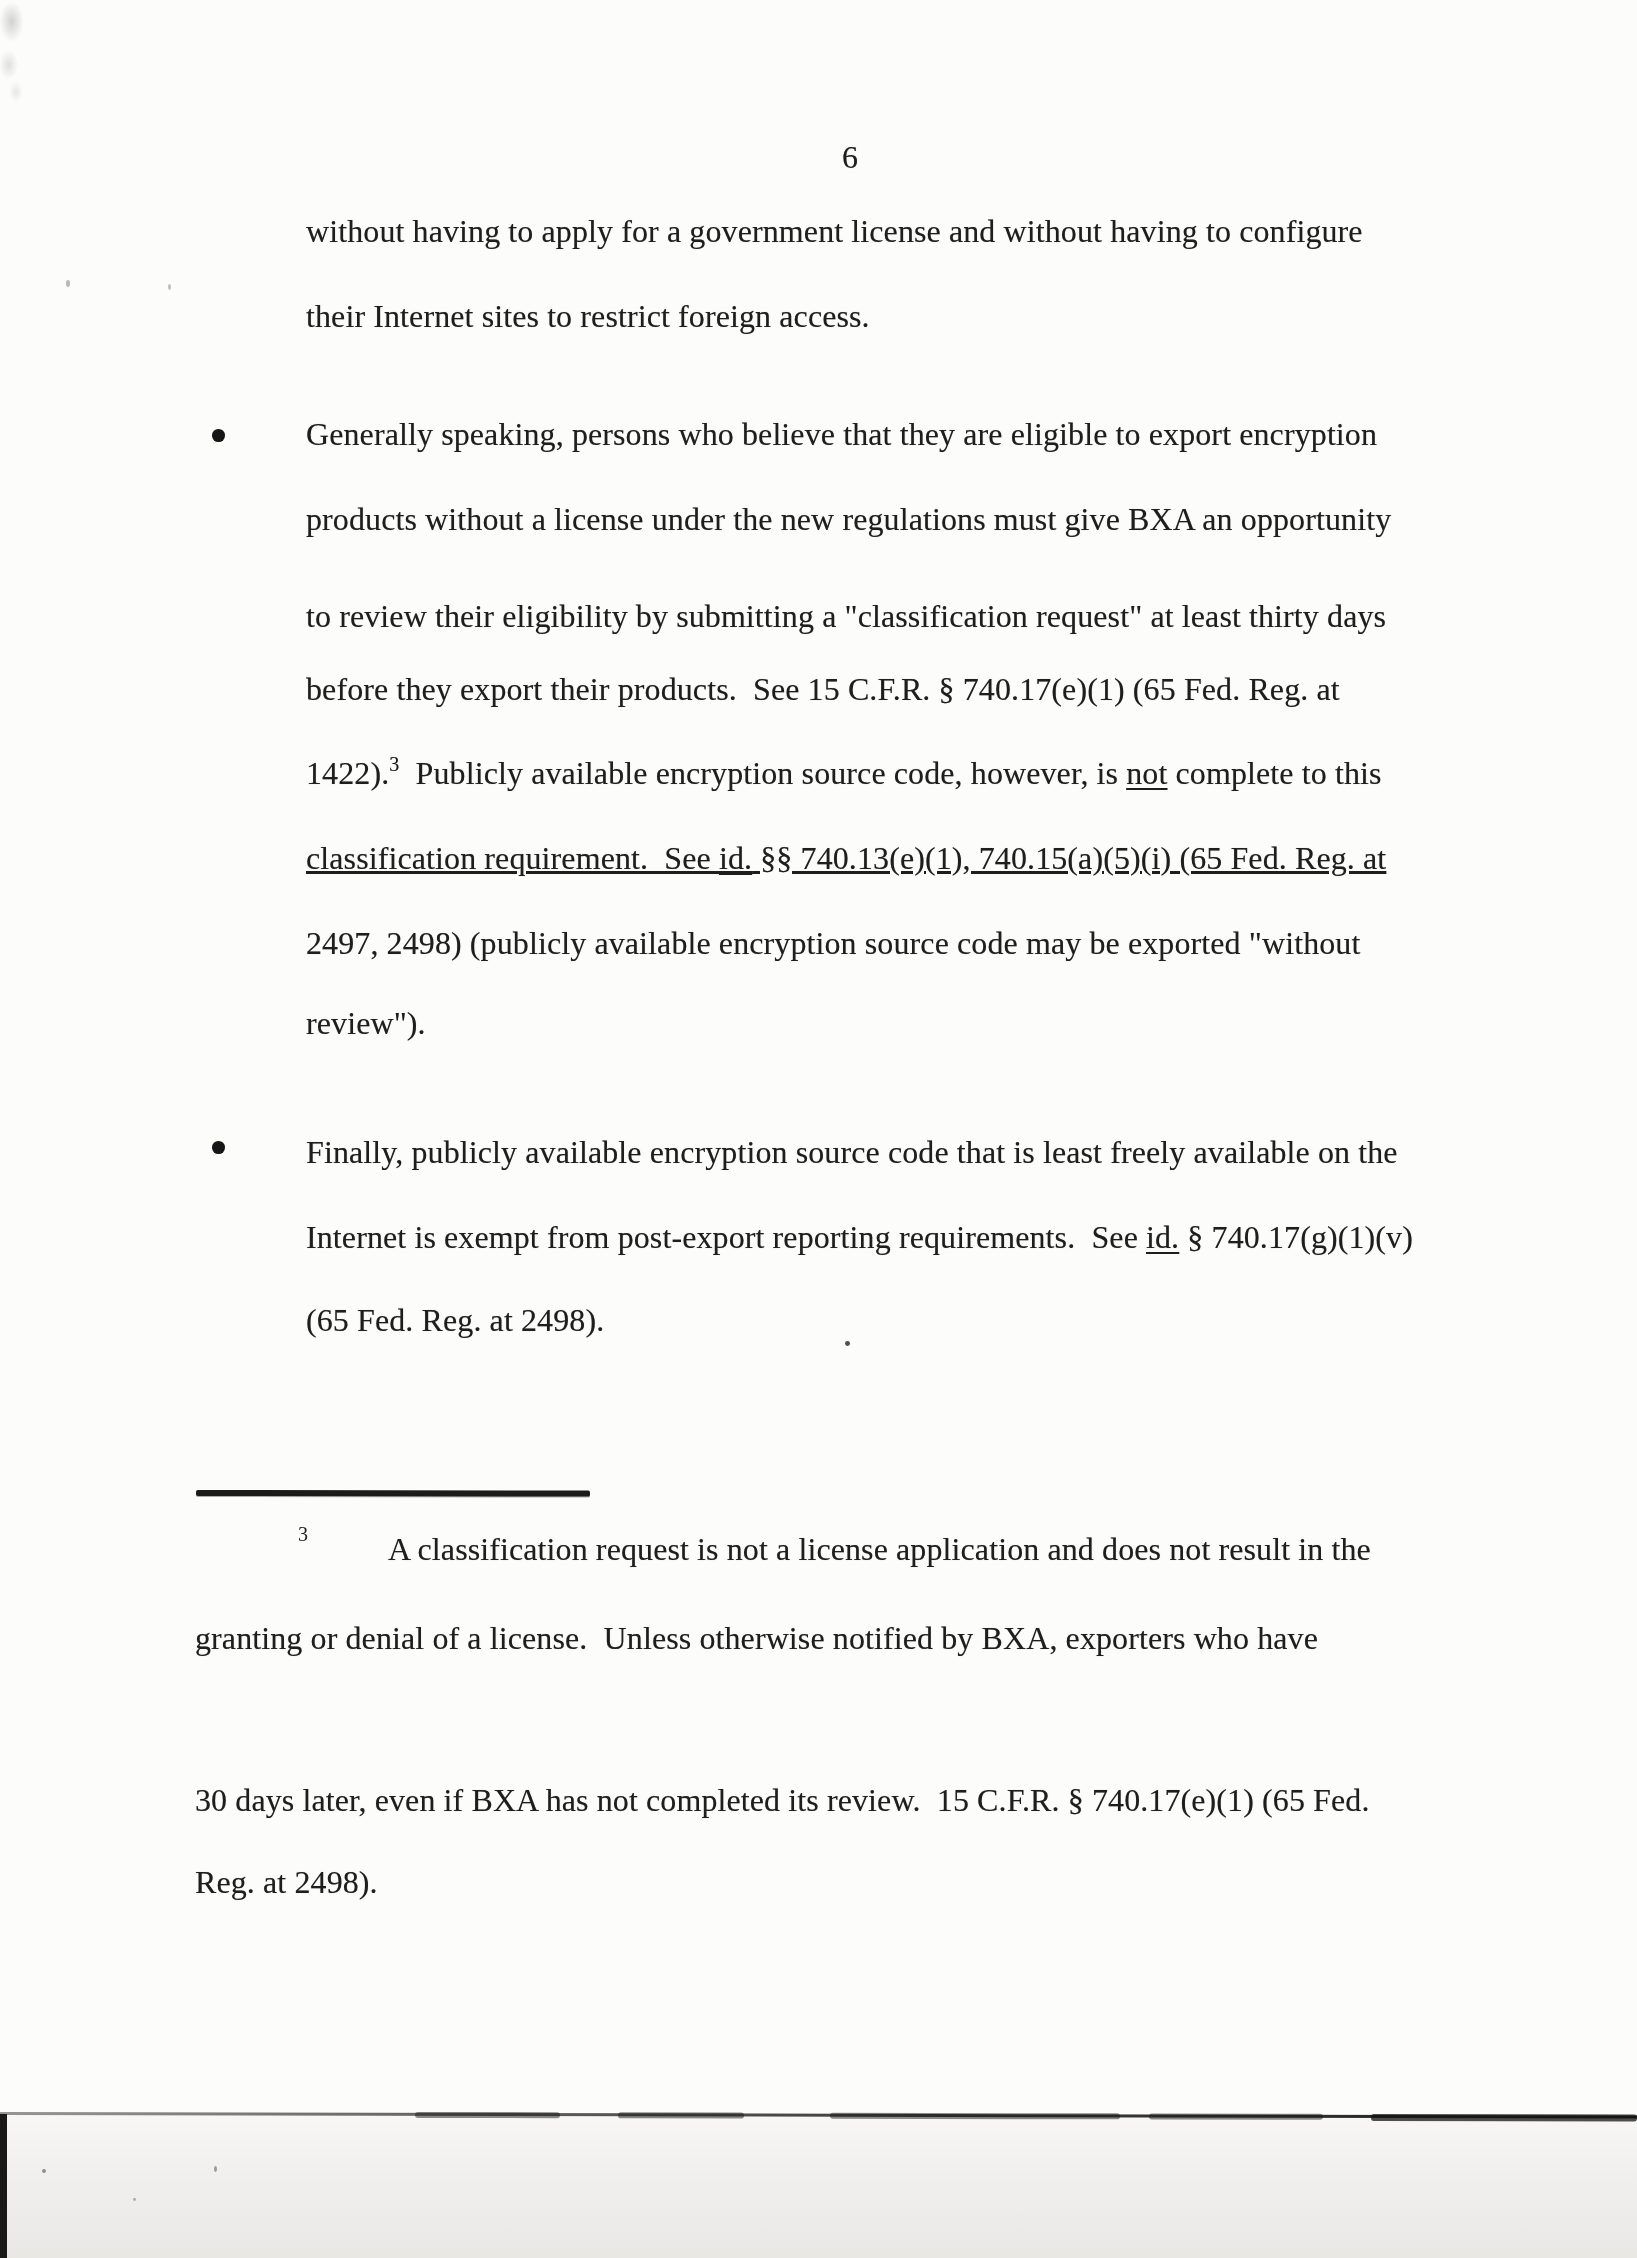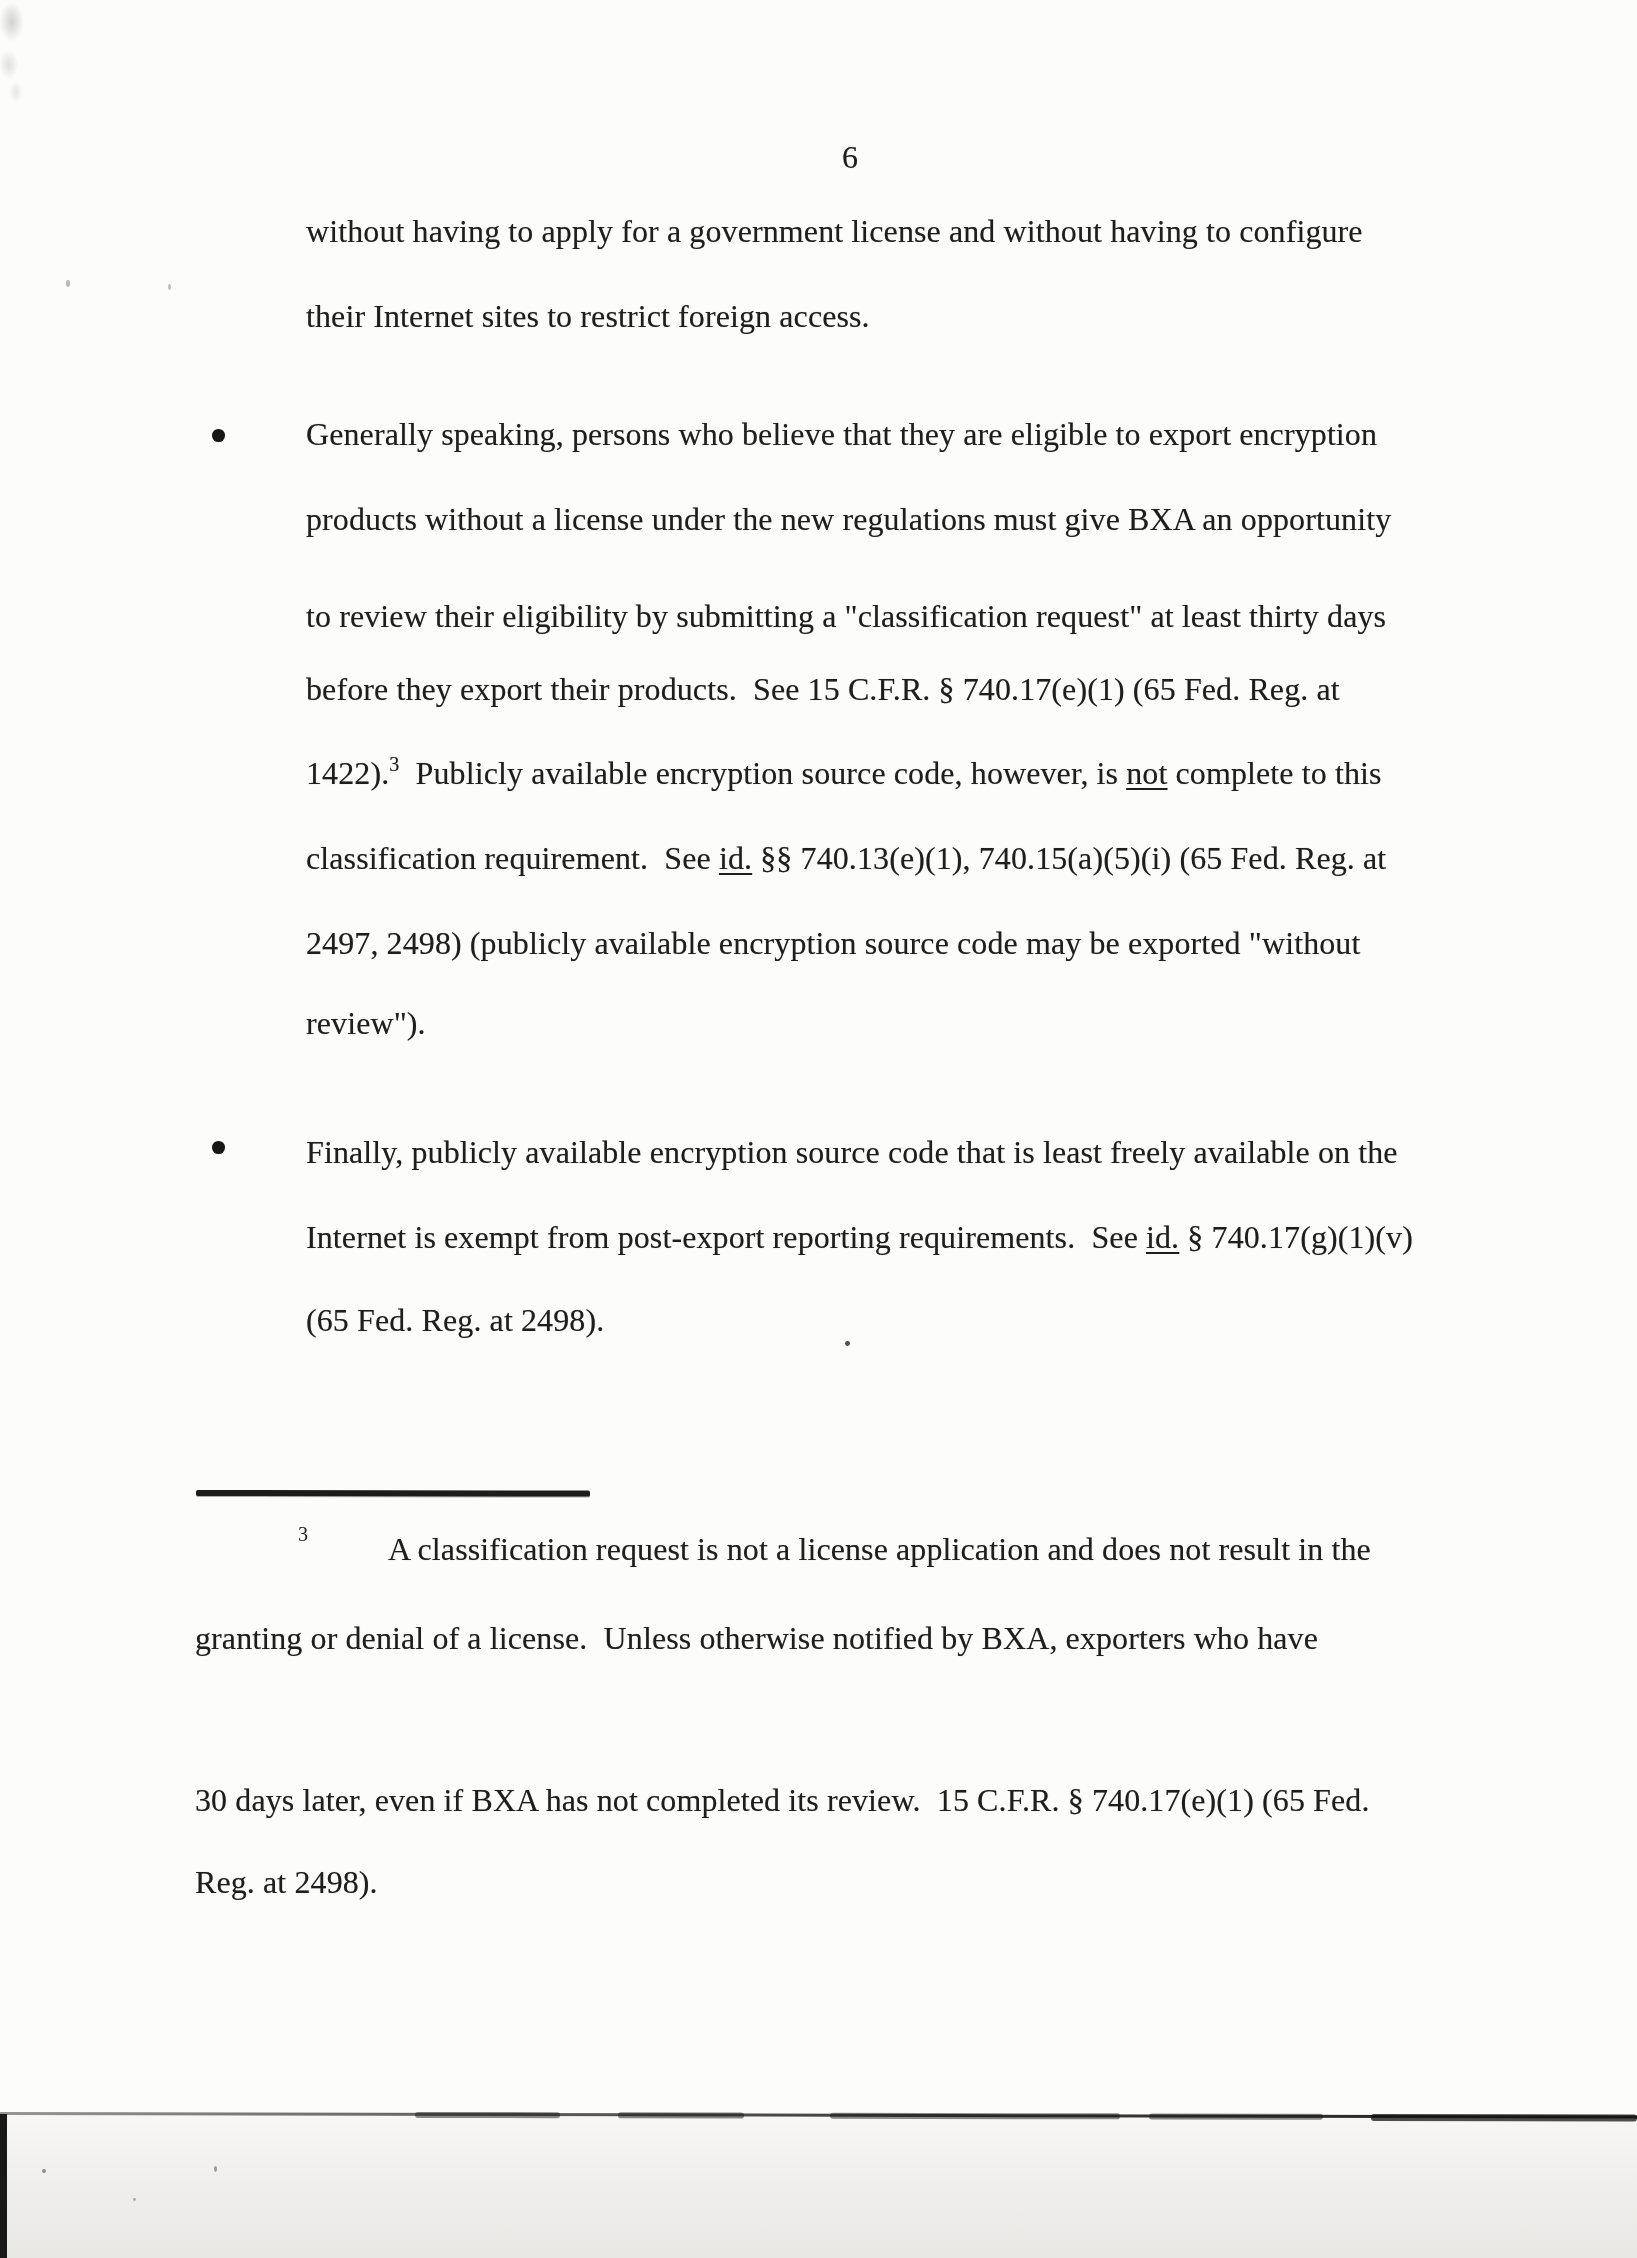--- a/index.html
+++ b/index.html
@@ -39,21 +39,21 @@
 
   <div class="ln" style="left:306px;top:297px;">their Internet sites to restrict foreign access.</div>
   <div class="ln" style="left:306px;top:212px;">without having to apply for a government license and without having to configure</div>
 
   <div class="bullet" style="left:212px;top:429px;"></div>
   <div class="ln" style="left:306px;top:415px;">Generally speaking, persons who believe that they are eligible to export encryption</div>
   <div class="ln" style="left:306px;top:500px;">products without a license under the new regulations must give BXA an opportunity</div>
   <div class="ln" style="left:306px;top:585px;margin-top:12px;">to review their eligibility by submitting a "classification request" at least thirty days</div>
   <div class="ln" style="left:306px;top:670px;">before they export their products.  See 15 C.F.R. § 740.17(e)(1) (65 Fed. Reg. at</div>
   <div class="ln" style="left:306px;top:754px;"><span>1422).</span><span class="sup">3</span><span>  Publicly available encryption source code, however, is </span><span class="u">not</span><span> complete to this</span></div>
-  <div class="ln" style="left:306px;top:839px;"><span>classification requirement.  See </span><span class="u">id.</span><span> §§ 740.13(e)(1), 740.15(a)(5)(i) (65 Fed. Reg. at</span></div>
+  <div class="ln" style="left:306px;top:839px;text-decoration:underline;"><span>classification requirement.  See </span><span class="u">id.</span><span> §§ 740.13(e)(1), 740.15(a)(5)(i) (65 Fed. Reg. at</span></div>
   <div class="ln" style="left:306px;top:924px;">2497, 2498) (publicly available encryption source code may be exported "without</div>
   <div class="ln" style="left:306px;top:1004px;">review").</div>
 
   <div class="bullet" style="left:212px;top:1141px;"></div>
   <div class="ln" style="left:306px;top:1133px;">Finally, publicly available encryption source code that is least freely available on the</div>
   <div class="ln" style="left:306px;top:1218px;"><span>Internet is exempt from post-export reporting requirements.  See </span><span class="u">id.</span><span> § 740.17(g)(1)(v)</span></div>
   <div class="ln" style="left:306px;top:1301px;">(65 Fed. Reg. at 2498).</div>
 
   <div class="rule"></div>
 

